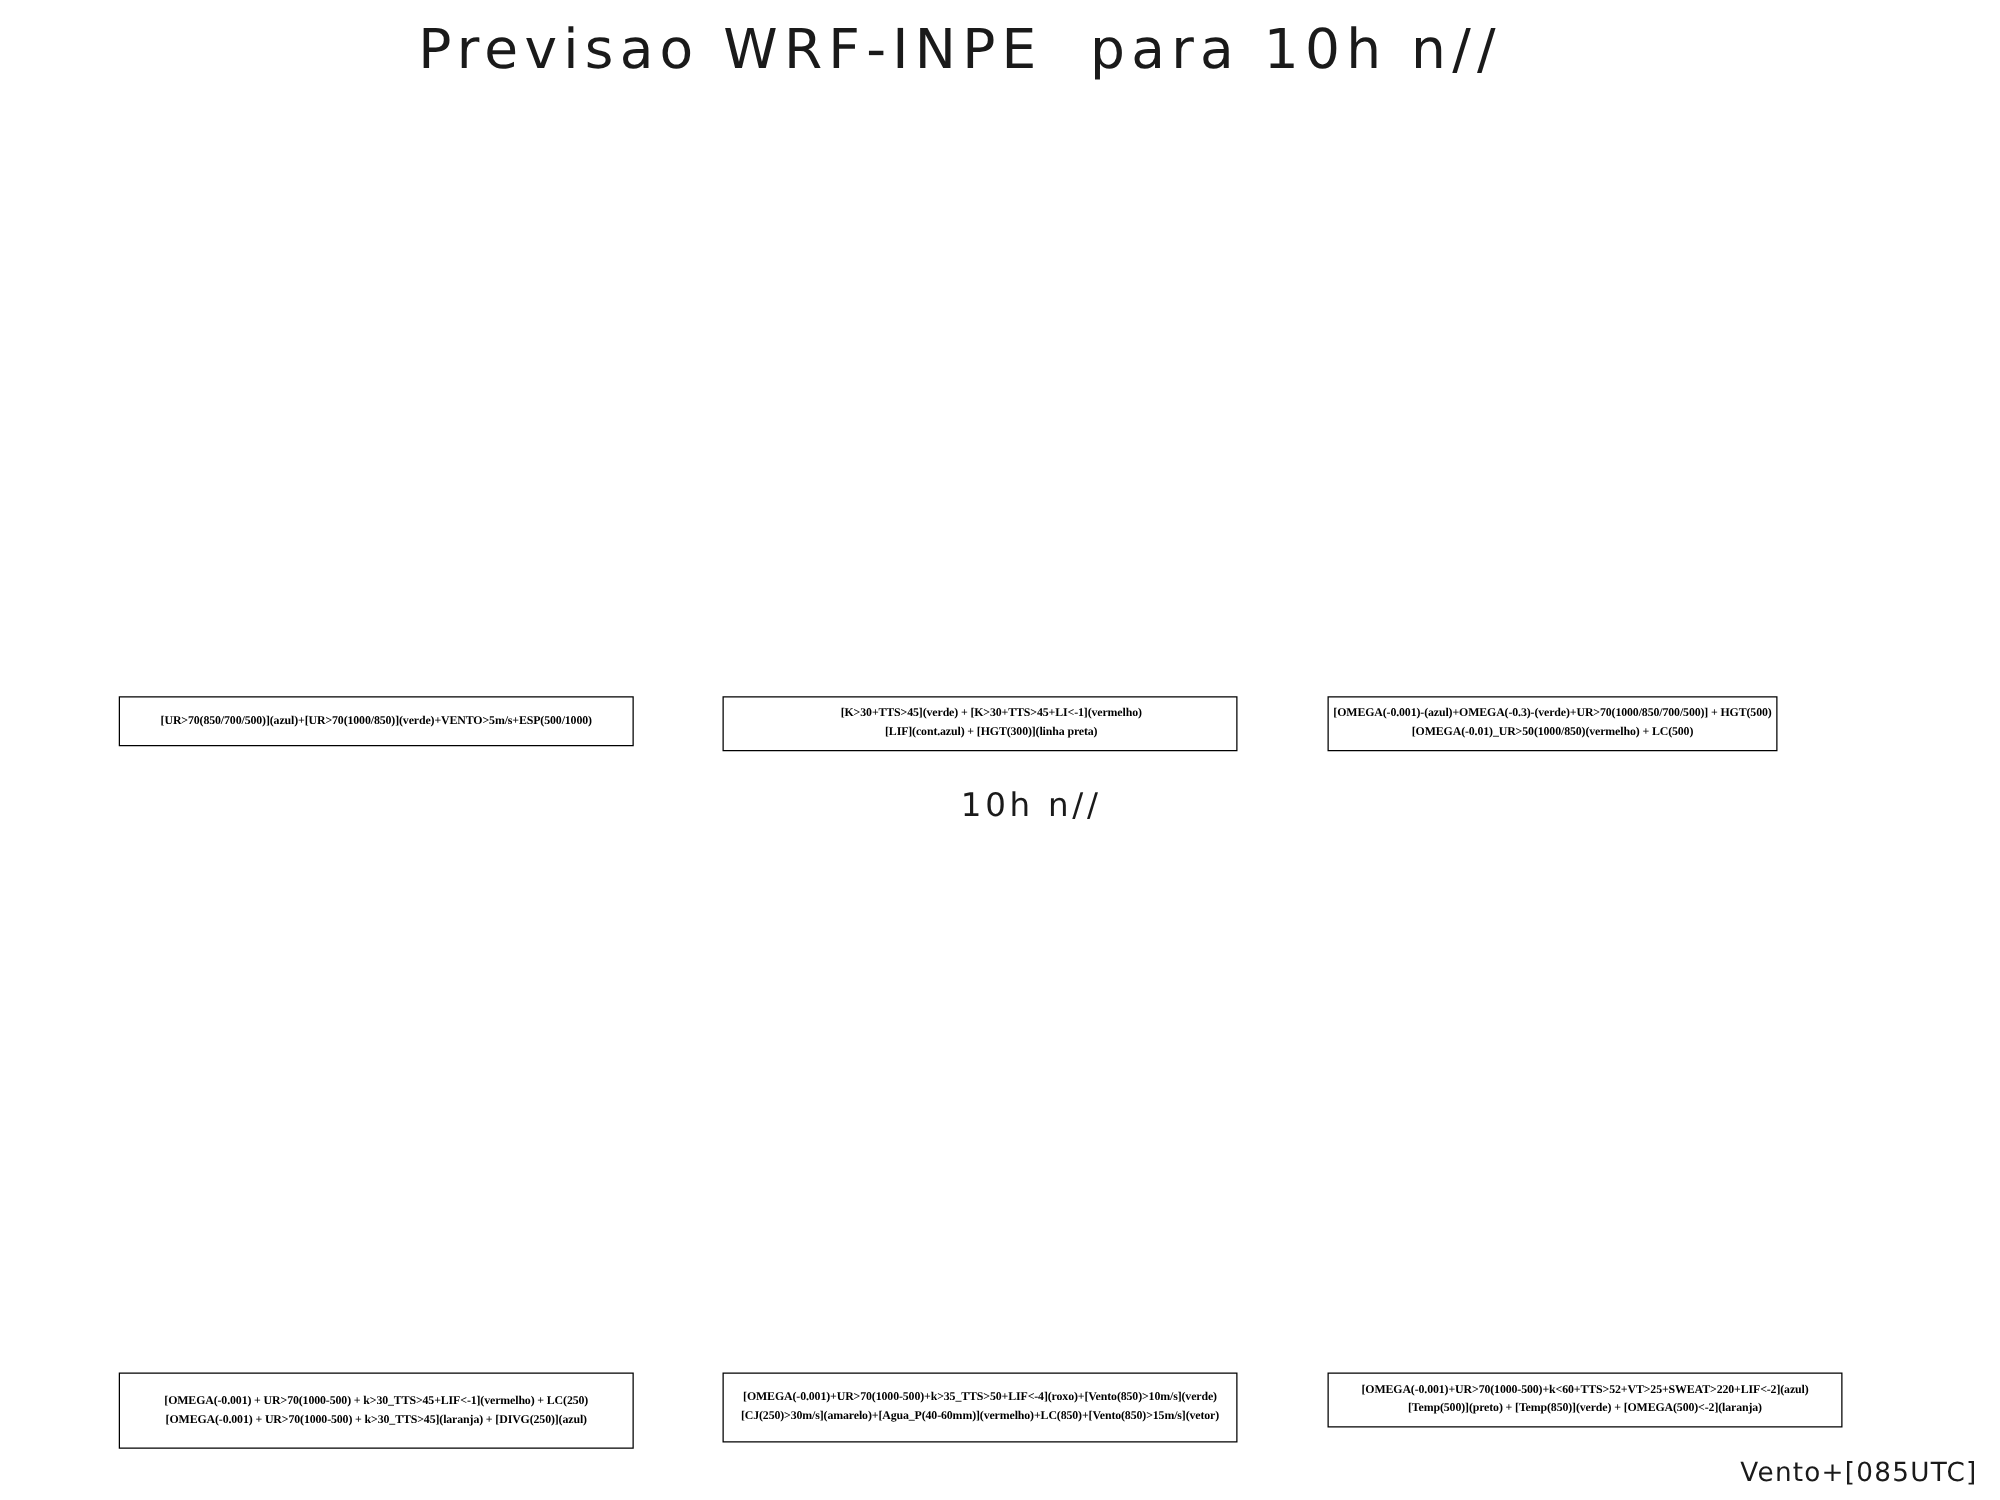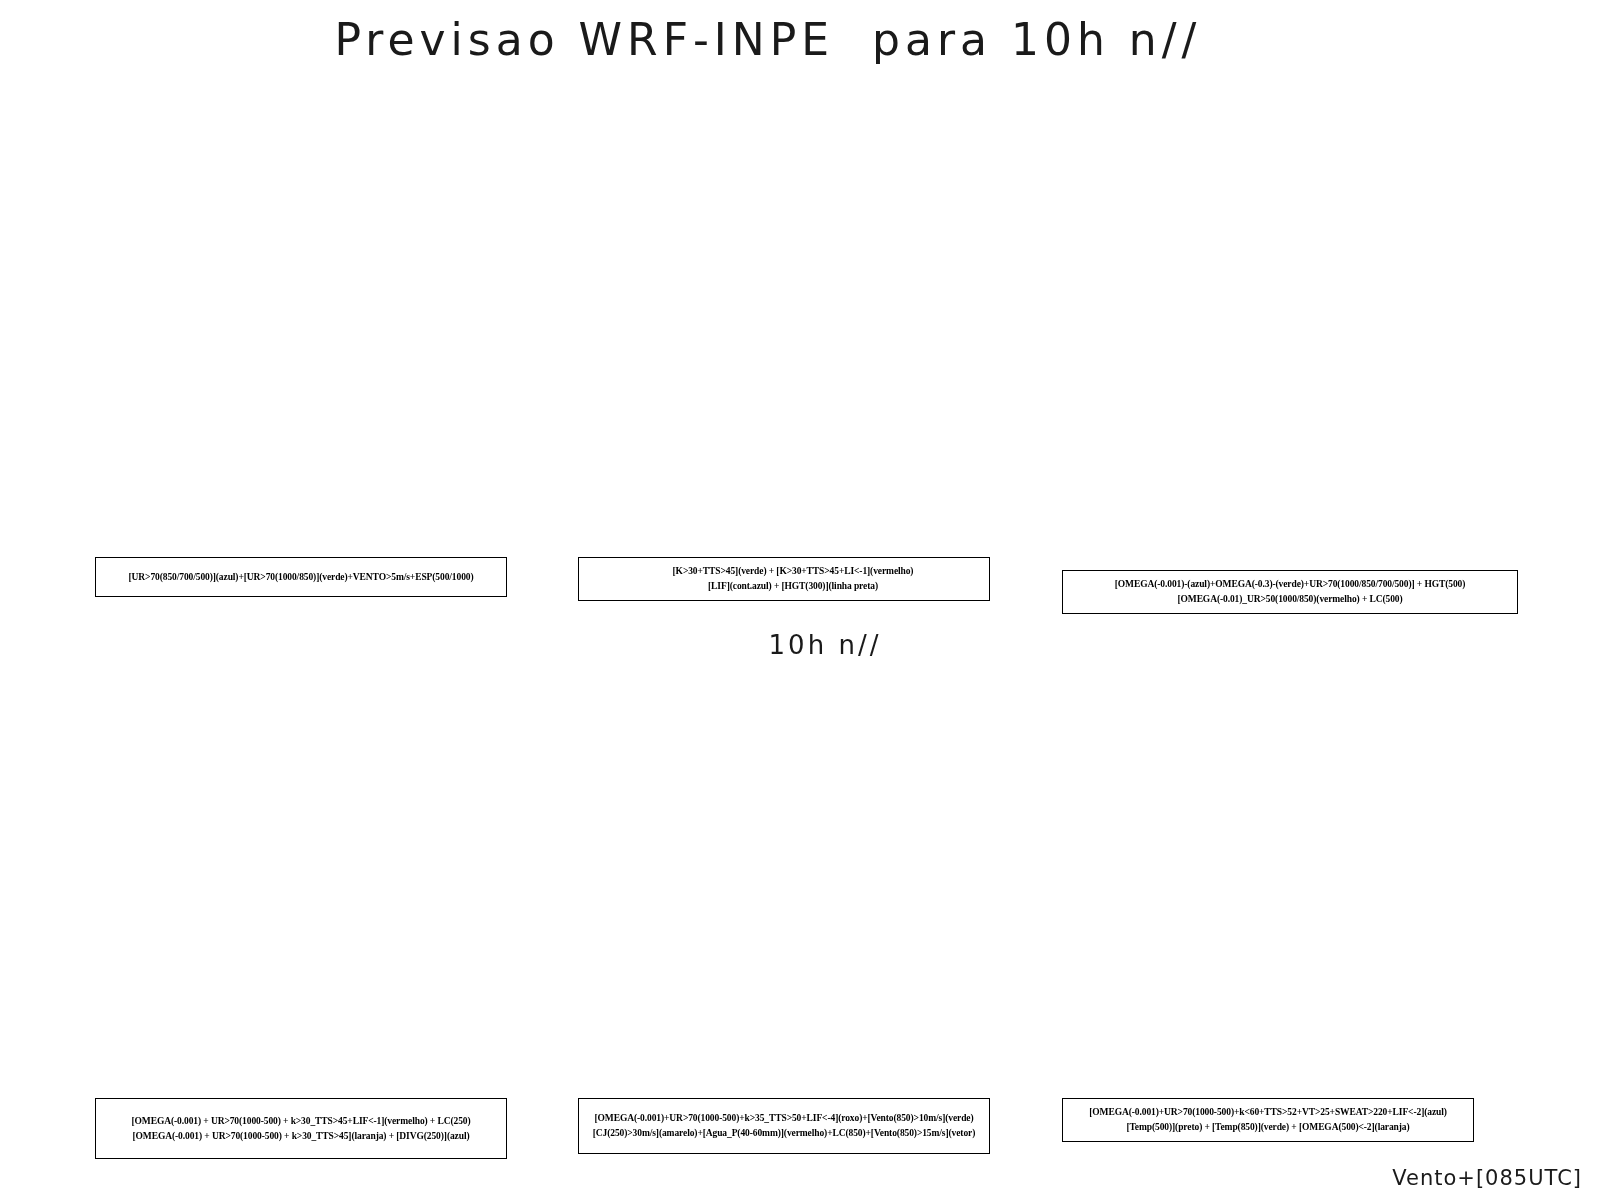--- a/index.html
+++ b/index.html
@@ -75,21 +75,21 @@
     line-height: 15px;
     letter-spacing: -0.1px;
     white-space: nowrap;
     color: #000000;
     text-align: left;
   }
 
   
   #legend-0 { left: 95px;   top: 557px; width: 412px; height: 40px; }
   #legend-1 { left: 578px;  top: 557px; width: 412px; height: 44px; padding-left: 22px; }
-  #legend-2 { left: 1062px; top: 570px; width: 456px; height: 44px; }
+  #legend-2 { left: 1062px; top: 557px; width: 360px; height: 44px; }
 
   
   #legend-3 { left: 95px;   top: 1098px; width: 412px; height: 61px; }
   #legend-4 { left: 578px;  top: 1098px; width: 412px; height: 56px; }
   #legend-5 { left: 1062px; top: 1098px; width: 412px; height: 44px; }
 
   
   .map-panel {
     position: absolute;
     background: #ffffff;

